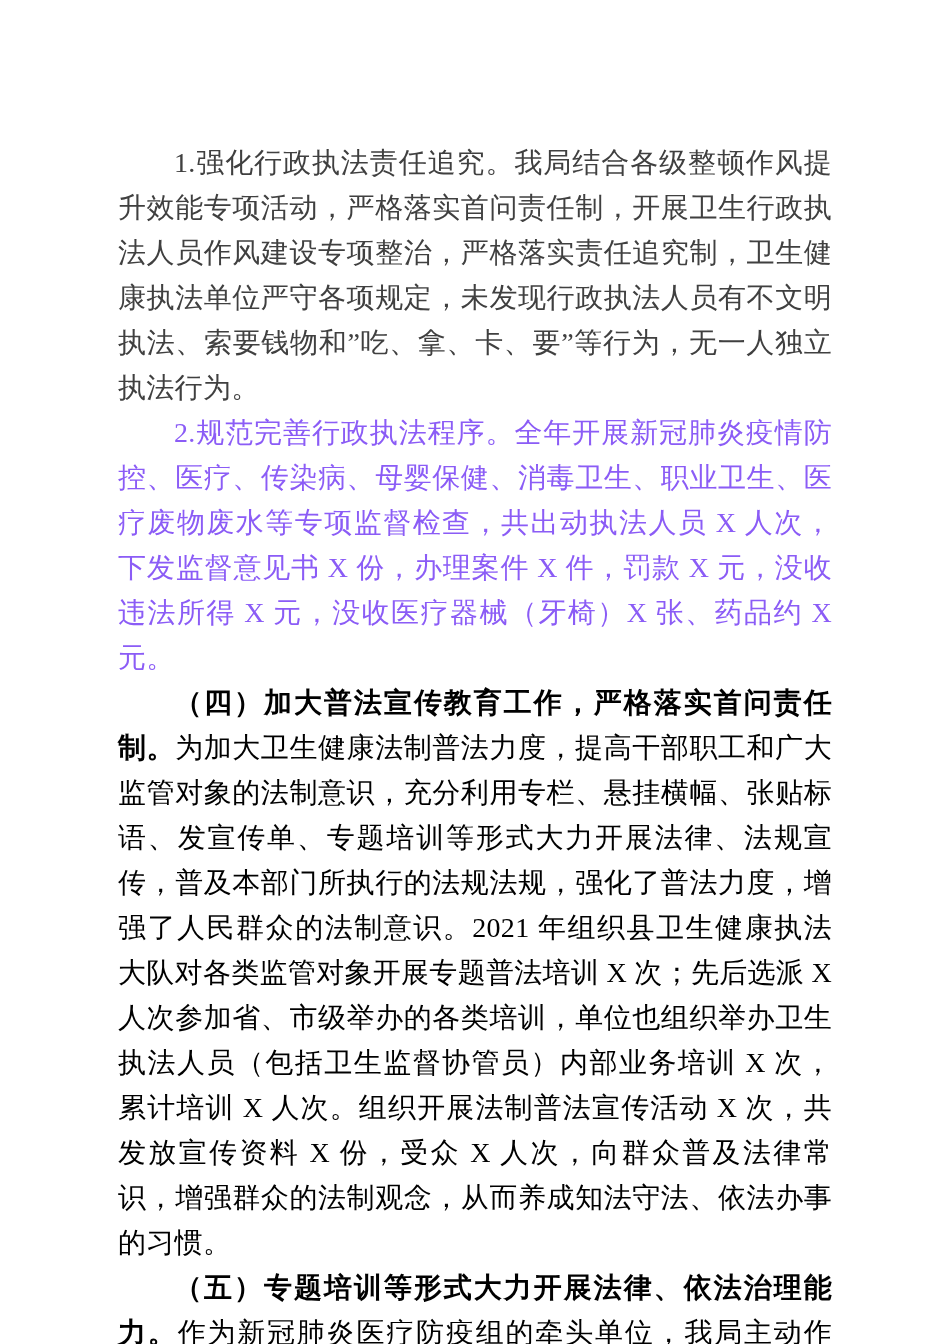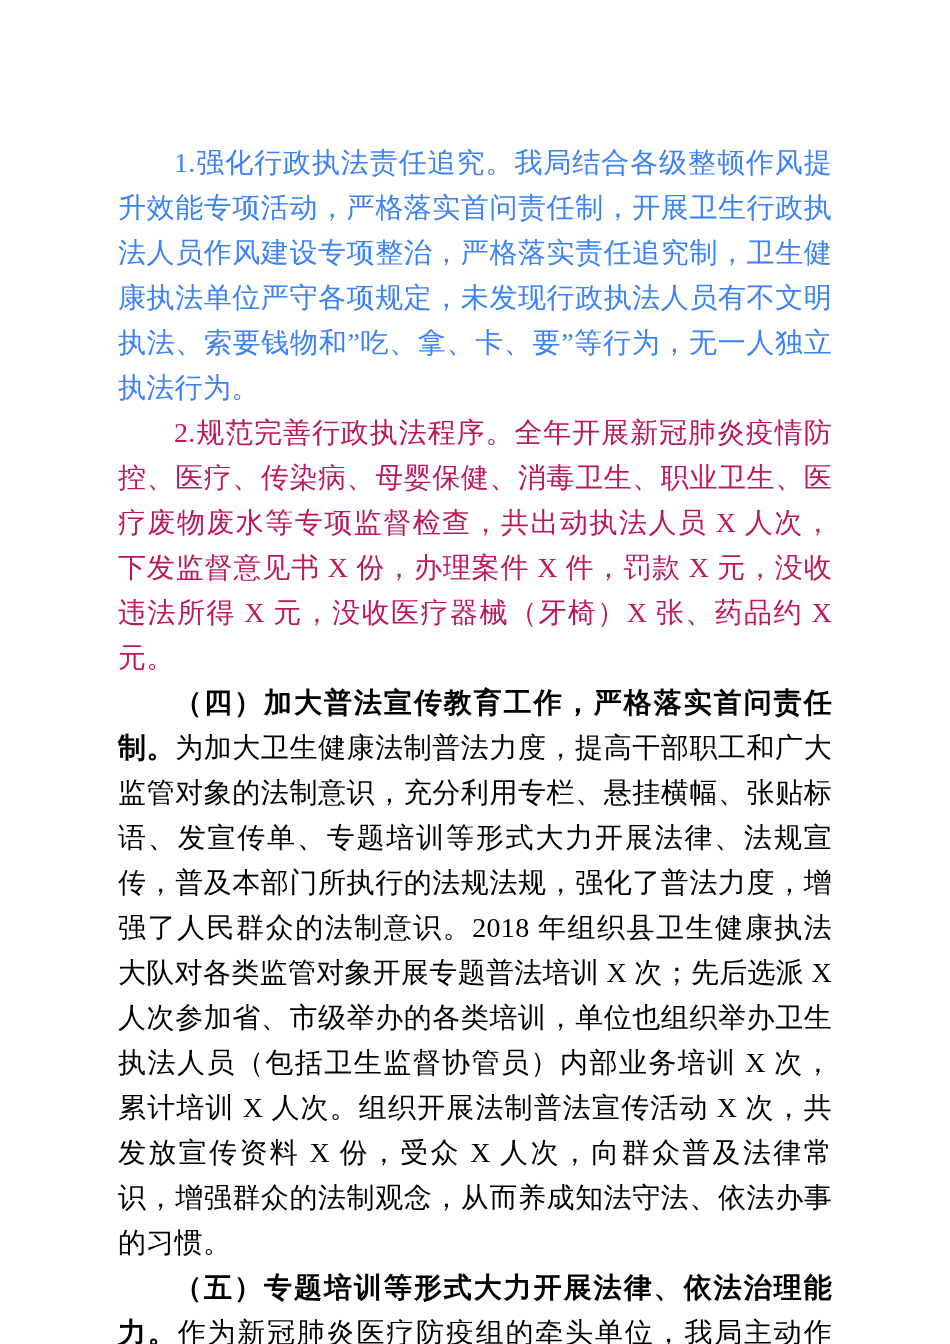--- a/index.html
+++ b/index.html
@@ -38,18 +38,18 @@
   }
   .para strong {
     font-weight: bold;
   }
 </style>
 </head>
 <body>
 
 <div class="page" style="background: rgb(255, 255, 255);">
   <div class="doc-body" id="doc-body">
-      <p class="para" style="color: #3b82f6;"><span>1.强化行政执法责任追究。我局结合各级整顿作风提升效能专项活动，严格落实首问责任制，开展卫生行政执法人员作风建设专项整治，严格落实责任追究制，卫生健康执法单位严守各项规定，未发现行政执法人员有不文明执法、索要钱物和”吃、拿、卡、要”等行为，无一人独立执法行为。</span></p>
-      <p class="para" style="color: #be185d;"><span>2.规范完善行政执法程序。全年开展新冠肺炎疫情防控、医疗、传染病、母婴保健、消毒卫生、职业卫生、医疗废物废水等专项监督检查，共出动执法人员 X 人次，下发监督意见书 X 份，办理案件 X 件，罚款 X 元，没收违法所得 X 元，没收医疗器械（牙椅）X 张、药品约 X 元。</span></p>
-      <p class="para" style="color: rgb(0, 0, 0);"><strong>（四）加大普法宣传教育工作，严格落实首问责任制。</strong><span>为加大卫生健康法制普法力度，提高干部职工和广大监管对象的法制意识，充分利用专栏、悬挂横幅、张贴标语、发宣传单、专题培训等形式大力开展法律、法规宣传，普及本部门所执行的法规法规，强化了普法力度，增强了人民群众的法制意识。2018 年组织县卫生健康执法大队对各类监管对象开展专题普法培训 X 次；先后选派 X 人次参加省、市级举办的各类培训，单位也组织举办卫生执法人员（包括卫生监督协管员）内部业务培训 X 次，累计培训 X 人次。组织开展法制普法宣传活动 X 次，共发放宣传资料 X 份，受众 X 人次，向群众普及法律常识，增强群众的法制观念，从而养成知法守法、依法办事的习惯。</span></p>
+      <p class="para" style="color: #404040;"><span>1.强化行政执法责任追究。我局结合各级整顿作风提升效能专项活动，严格落实首问责任制，开展卫生行政执法人员作风建设专项整治，严格落实责任追究制，卫生健康执法单位严守各项规定，未发现行政执法人员有不文明执法、索要钱物和”吃、拿、卡、要”等行为，无一人独立执法行为。</span></p>
+      <p class="para" style="color: #8b5cf6;"><span>2.规范完善行政执法程序。全年开展新冠肺炎疫情防控、医疗、传染病、母婴保健、消毒卫生、职业卫生、医疗废物废水等专项监督检查，共出动执法人员 X 人次，下发监督意见书 X 份，办理案件 X 件，罚款 X 元，没收违法所得 X 元，没收医疗器械（牙椅）X 张、药品约 X 元。</span></p>
+      <p class="para" style="color: rgb(0, 0, 0);"><strong>（四）加大普法宣传教育工作，严格落实首问责任制。</strong><span>为加大卫生健康法制普法力度，提高干部职工和广大监管对象的法制意识，充分利用专栏、悬挂横幅、张贴标语、发宣传单、专题培训等形式大力开展法律、法规宣传，普及本部门所执行的法规法规，强化了普法力度，增强了人民群众的法制意识。2021 年组织县卫生健康执法大队对各类监管对象开展专题普法培训 X 次；先后选派 X 人次参加省、市级举办的各类培训，单位也组织举办卫生执法人员（包括卫生监督协管员）内部业务培训 X 次，累计培训 X 人次。组织开展法制普法宣传活动 X 次，共发放宣传资料 X 份，受众 X 人次，向群众普及法律常识，增强群众的法制观念，从而养成知法守法、依法办事的习惯。</span></p>
       <p class="para" style="color: rgb(0, 0, 0);"><strong>（五）专题培训等形式大力开展法律、依法治理能力。</strong><span>作为新冠肺炎医疗防疫组的牵头单位，我局主动作为，积极履行牵头</span></p>
     </div>
 </div>
 
 </body></html>

